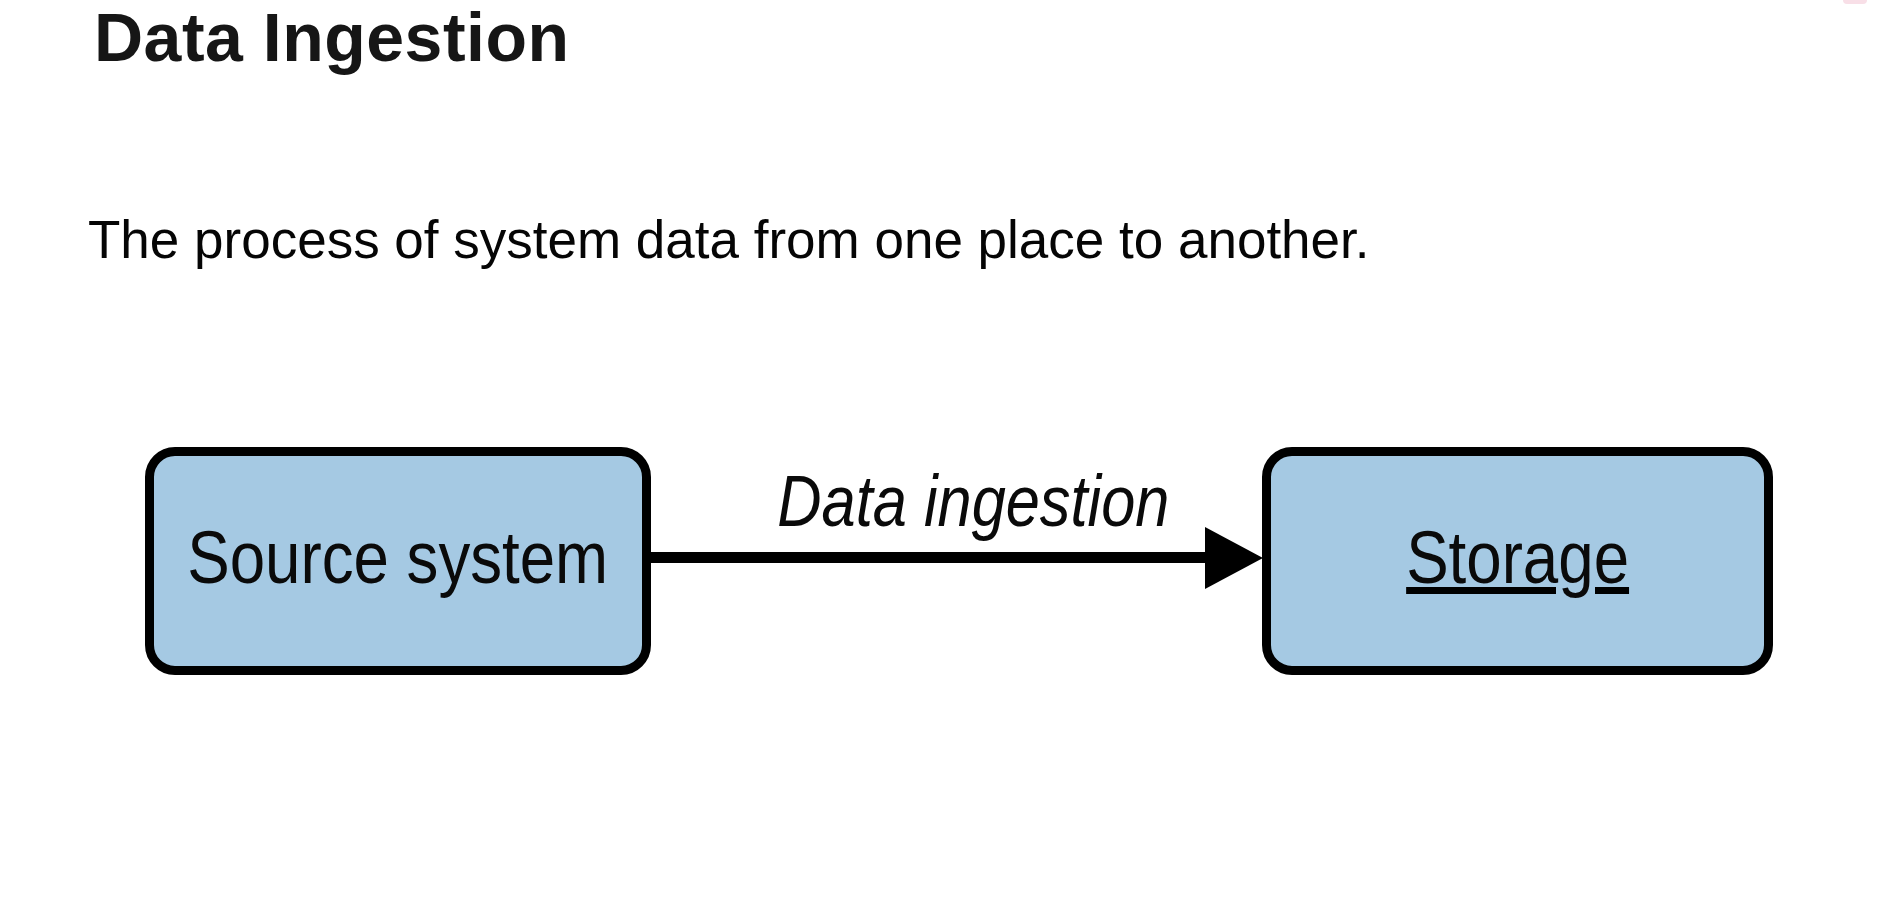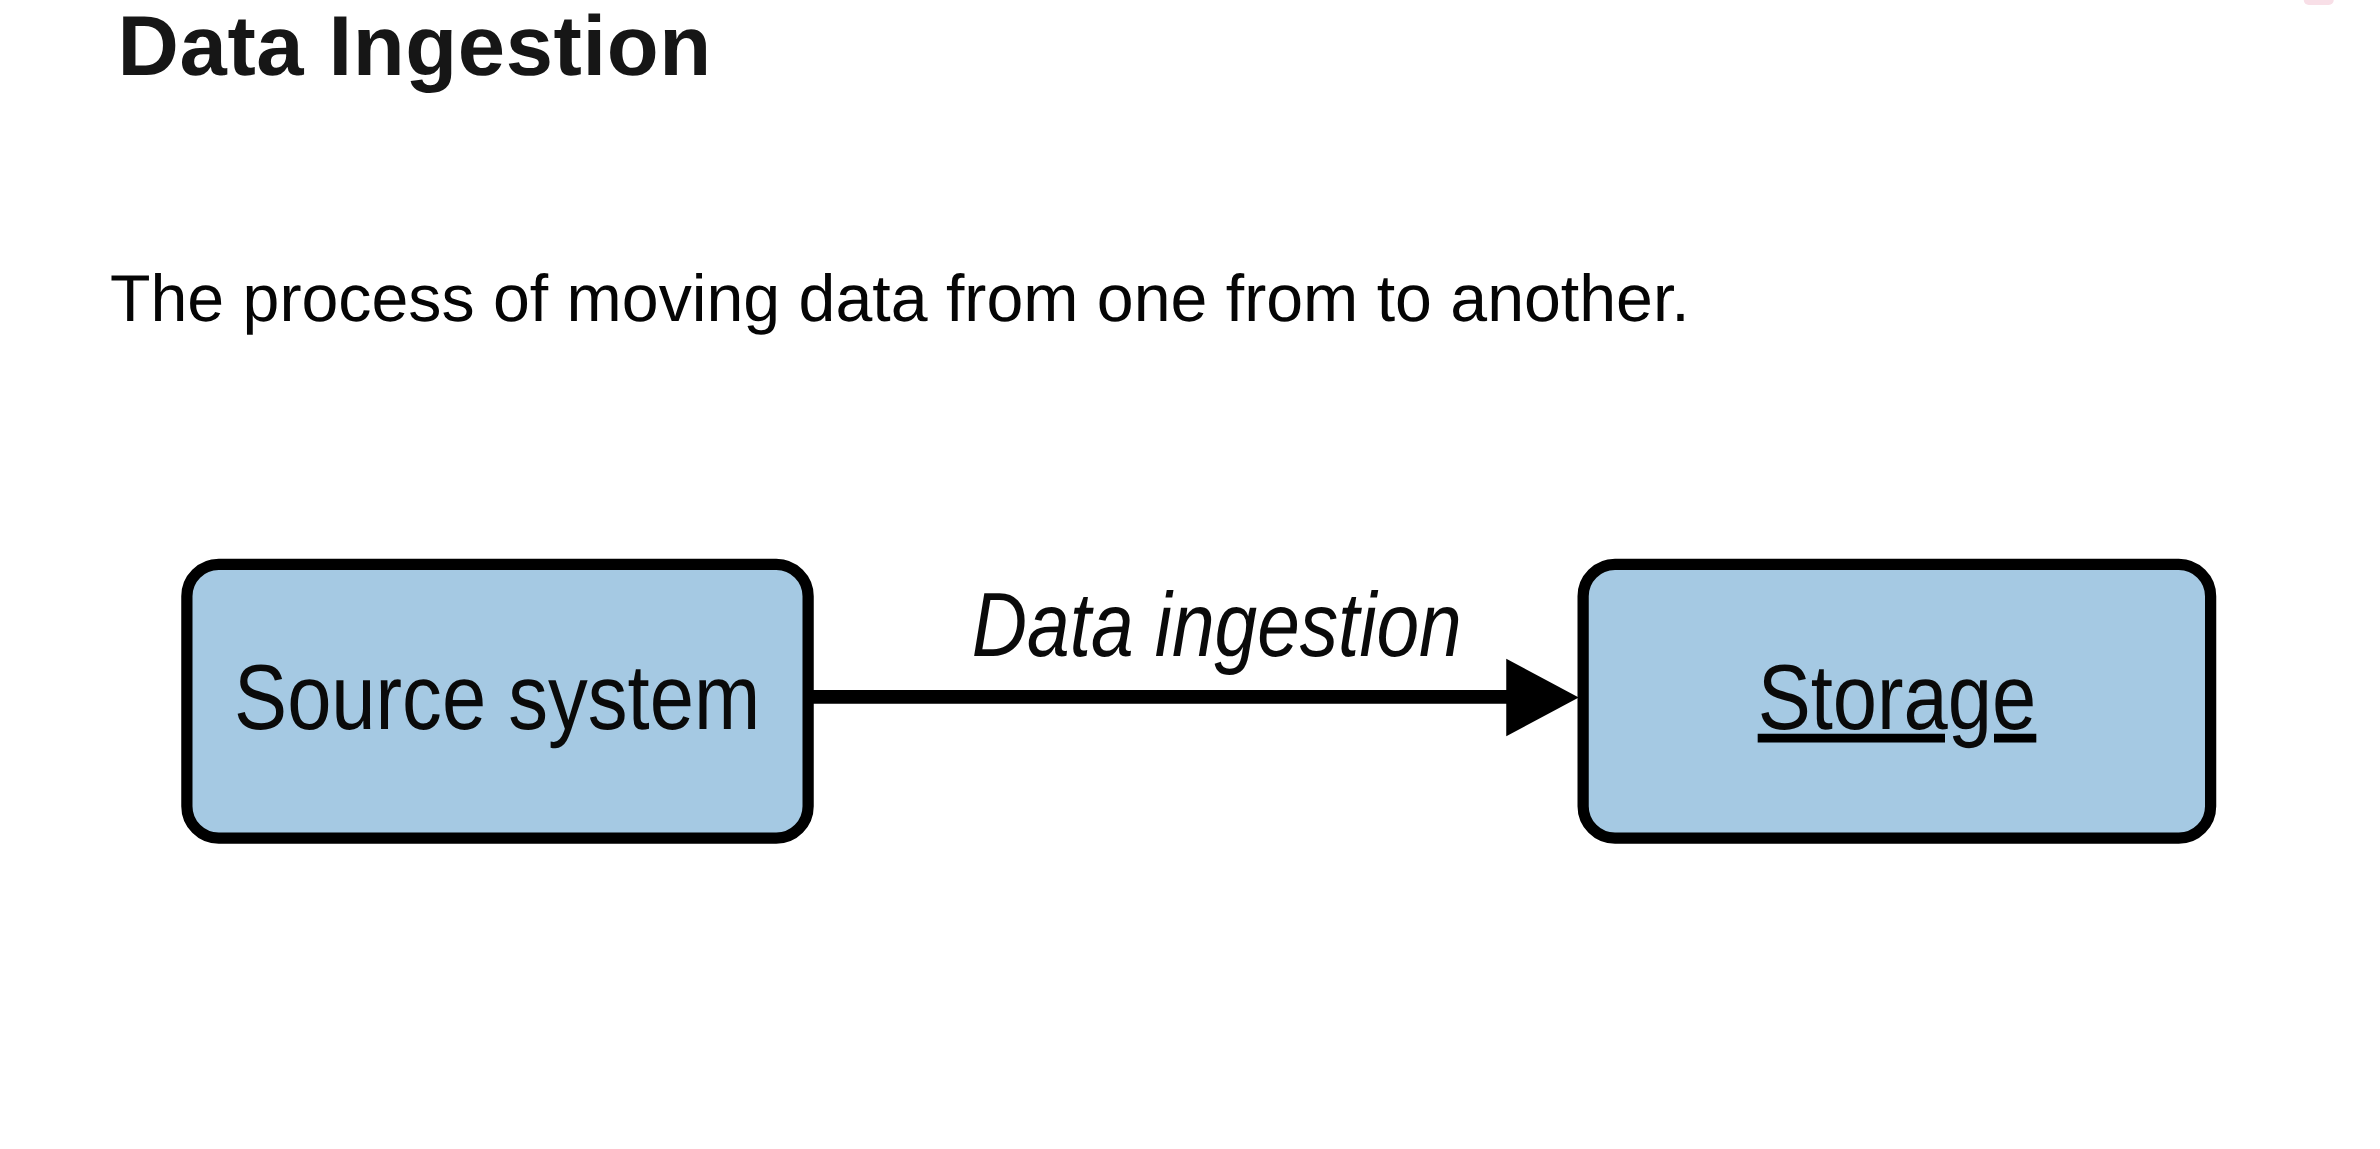--- a/index.html
+++ b/index.html
@@ -119,21 +119,21 @@
     border-radius: 0 0 6px 6px;
   }
 </style>
 </head>
 <body>
 
 <div class="page">
 
   <h1 class="title">Data Ingestion</h1>
 
-  <p class="desc">The process of moving data from one from to another.</p>
+  <p class="desc">The process of system data from one place to another.</p>
 
   <div class="diagram">
 
     <div class="node node-source" style="background: rgb(165, 201, 227); border-color: rgb(0, 0, 0);">
       <span class="node-label">Source system</span>
     </div>
 
     <div class="edge-line" style="background: rgb(0, 0, 0);"></div>
 
     <div class="arrow-head" style="border-left-color: rgb(0, 0, 0);"></div>

